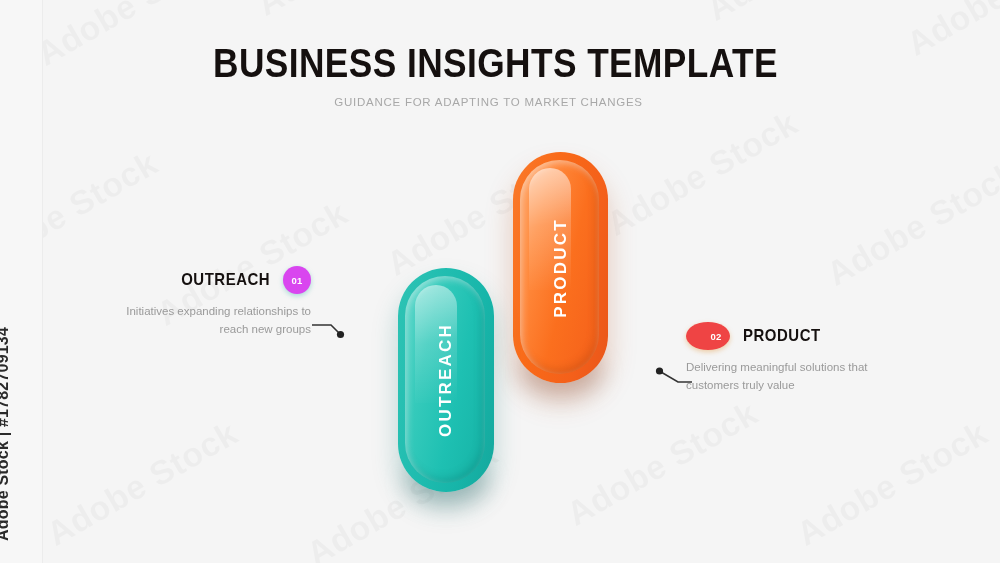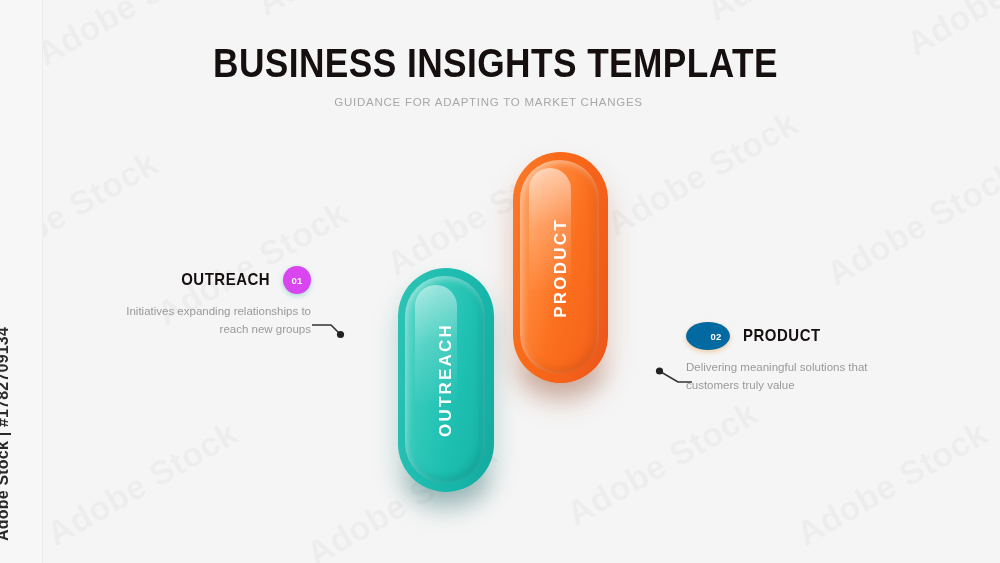--- a/index.html
+++ b/index.html
@@ -196,21 +196,21 @@
     display: flex;
     align-items: center;
     justify-content: center;
     color: #ffffff;
     font-weight: 700;
     font-size: 9.5px;
     letter-spacing: 0.3px;
     flex: 0 0 auto;
   }
   .badge.teal   { background: #d946ef; box-shadow: 0 2px 5px rgba(30,170,158,0.35); }
-  .badge.orange { background: #0369a1; box-shadow: 0 2px 5px rgba(220,130,20,0.35); padding-left: 16px; }
+  .badge.orange { background: #ef4444; box-shadow: 0 2px 5px rgba(220,130,20,0.35); padding-left: 16px; }
 
   
   #block-outreach {
     left: 96px; top: 266px; width: 215px;
     text-align: right;
   }
   #block-outreach .head-row {
     display: flex; align-items: center; justify-content: flex-end; gap: 13px;
   }
   #block-outreach .block-title { transform-origin: right center; }

